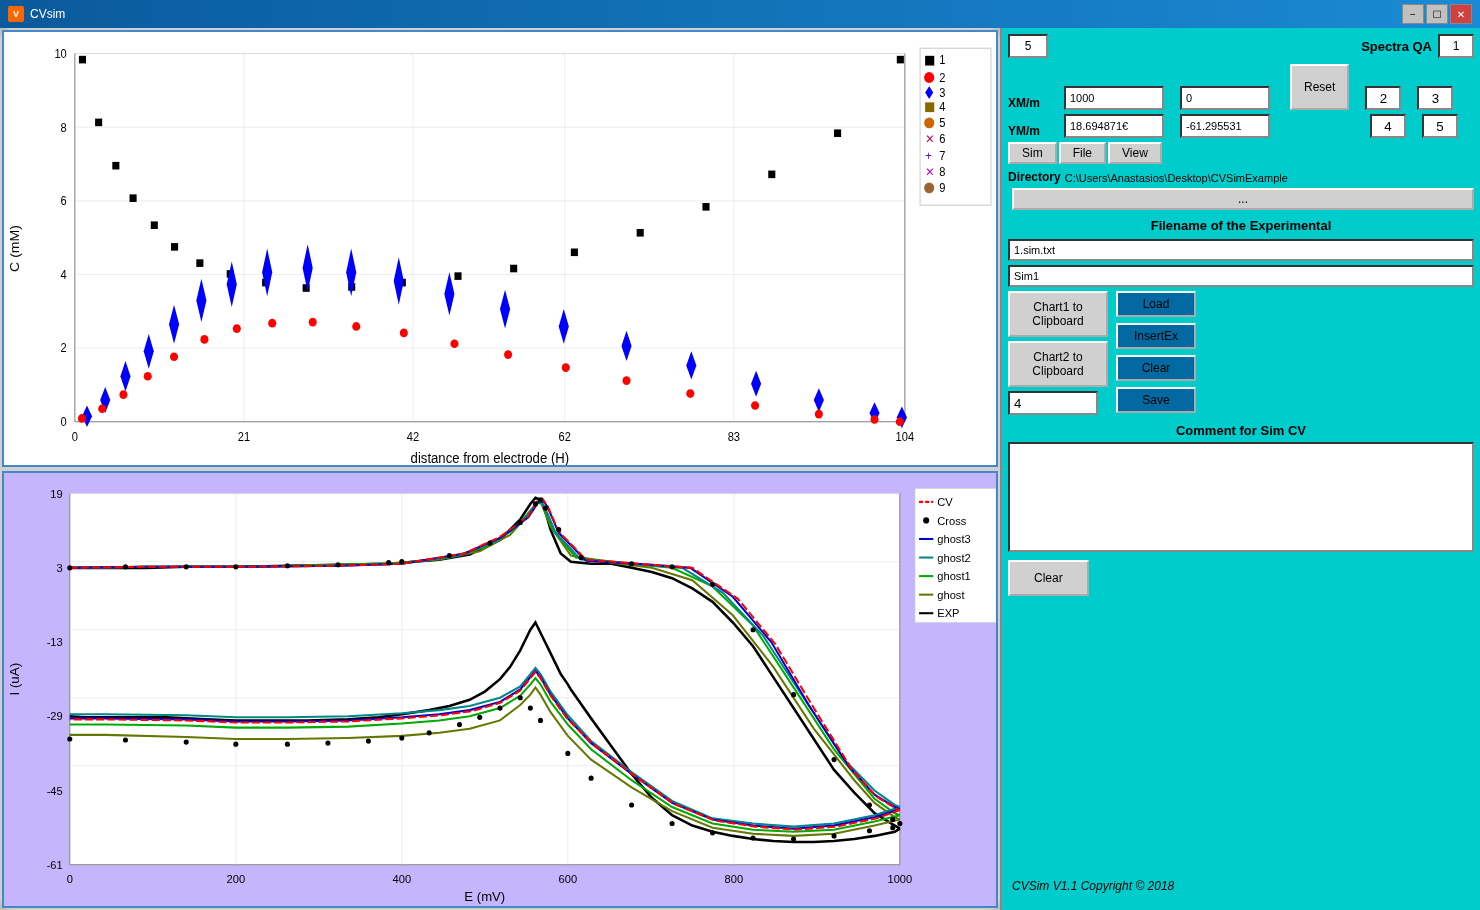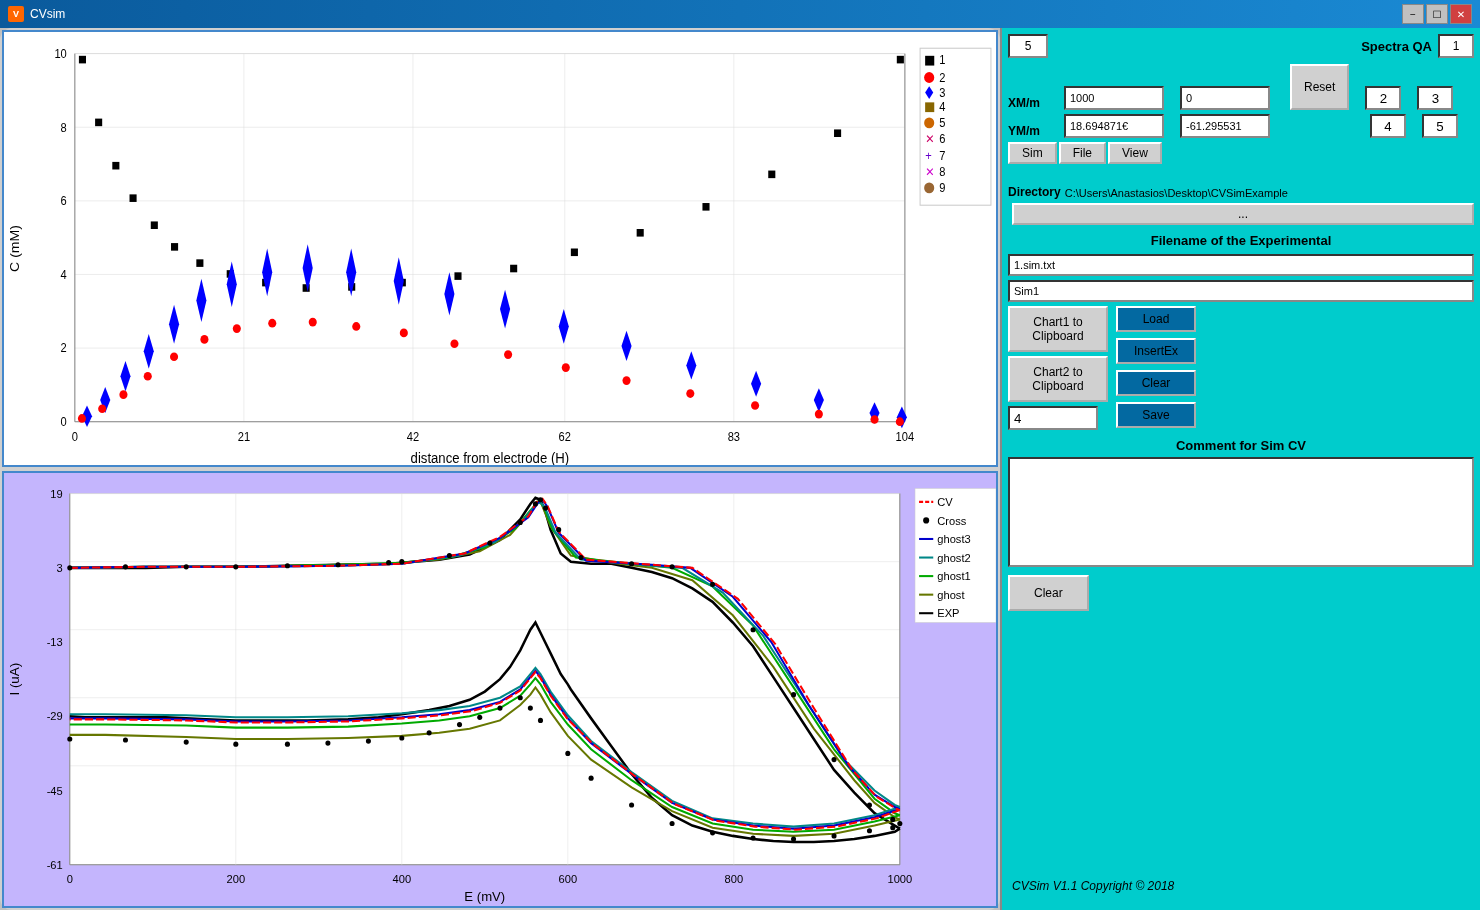--- a/index.html
+++ b/index.html
@@ -33,21 +33,21 @@
     .num-input { width: 40px; height: 24px; border: 2px inset #888; background: white; text-align: center; font-size: 12px; padding: 2px; }
     .spectra-label { font-weight: bold; font-size: 13px; }
     
     .coord-row { display: flex; align-items: flex-end; gap: 16px; margin-bottom: 4px; }
     .coord-label { width: 40px; font-size: 12px; font-weight: bold; }
     .coord-input { width: 100px; height: 24px; border: 2px inset #888; background: white; padding: 2px 4px; font-size: 11px; }
     .coord-input2 { width: 90px; height: 24px; border: 2px inset #888; background: white; padding: 2px 4px; font-size: 11px; }
     .reset-btn { height: 46px; padding: 0 12px; background: #d0d0d0; border: 2px outset #fff; cursor: pointer; font-size: 12px; }
     .num-small { width: 36px; height: 24px; border: 2px inset #888; background: white; text-align: center; }
     
-    .menu-row { display: flex; gap: 2px; margin-bottom: 21px; }
+    .menu-row { display: flex; gap: 2px; margin-bottom: 6px; }
     .menu-btn { padding: 2px 12px; background: #d0d0d0; border: 2px outset #fff; cursor: pointer; font-size: 12px; }
     
     .dir-row { display: flex; align-items: flex-end; gap: 4px; margin-bottom: 4px; }
     .dir-label { font-weight: bold; font-size: 12px; }
     .dir-value { font-size: 11px; }
     
     .browse-btn { padding: 2px 14px; background: #d0d0d0; border: 2px outset #fff; cursor: pointer; font-size: 12px; margin-bottom: 6px; margin-left: 4px; }
     
     .section-header { background: #00cccc; text-align: center; font-weight: bold; font-size: 13px; padding: 2px; margin-bottom: 4px; color: black; }
     

